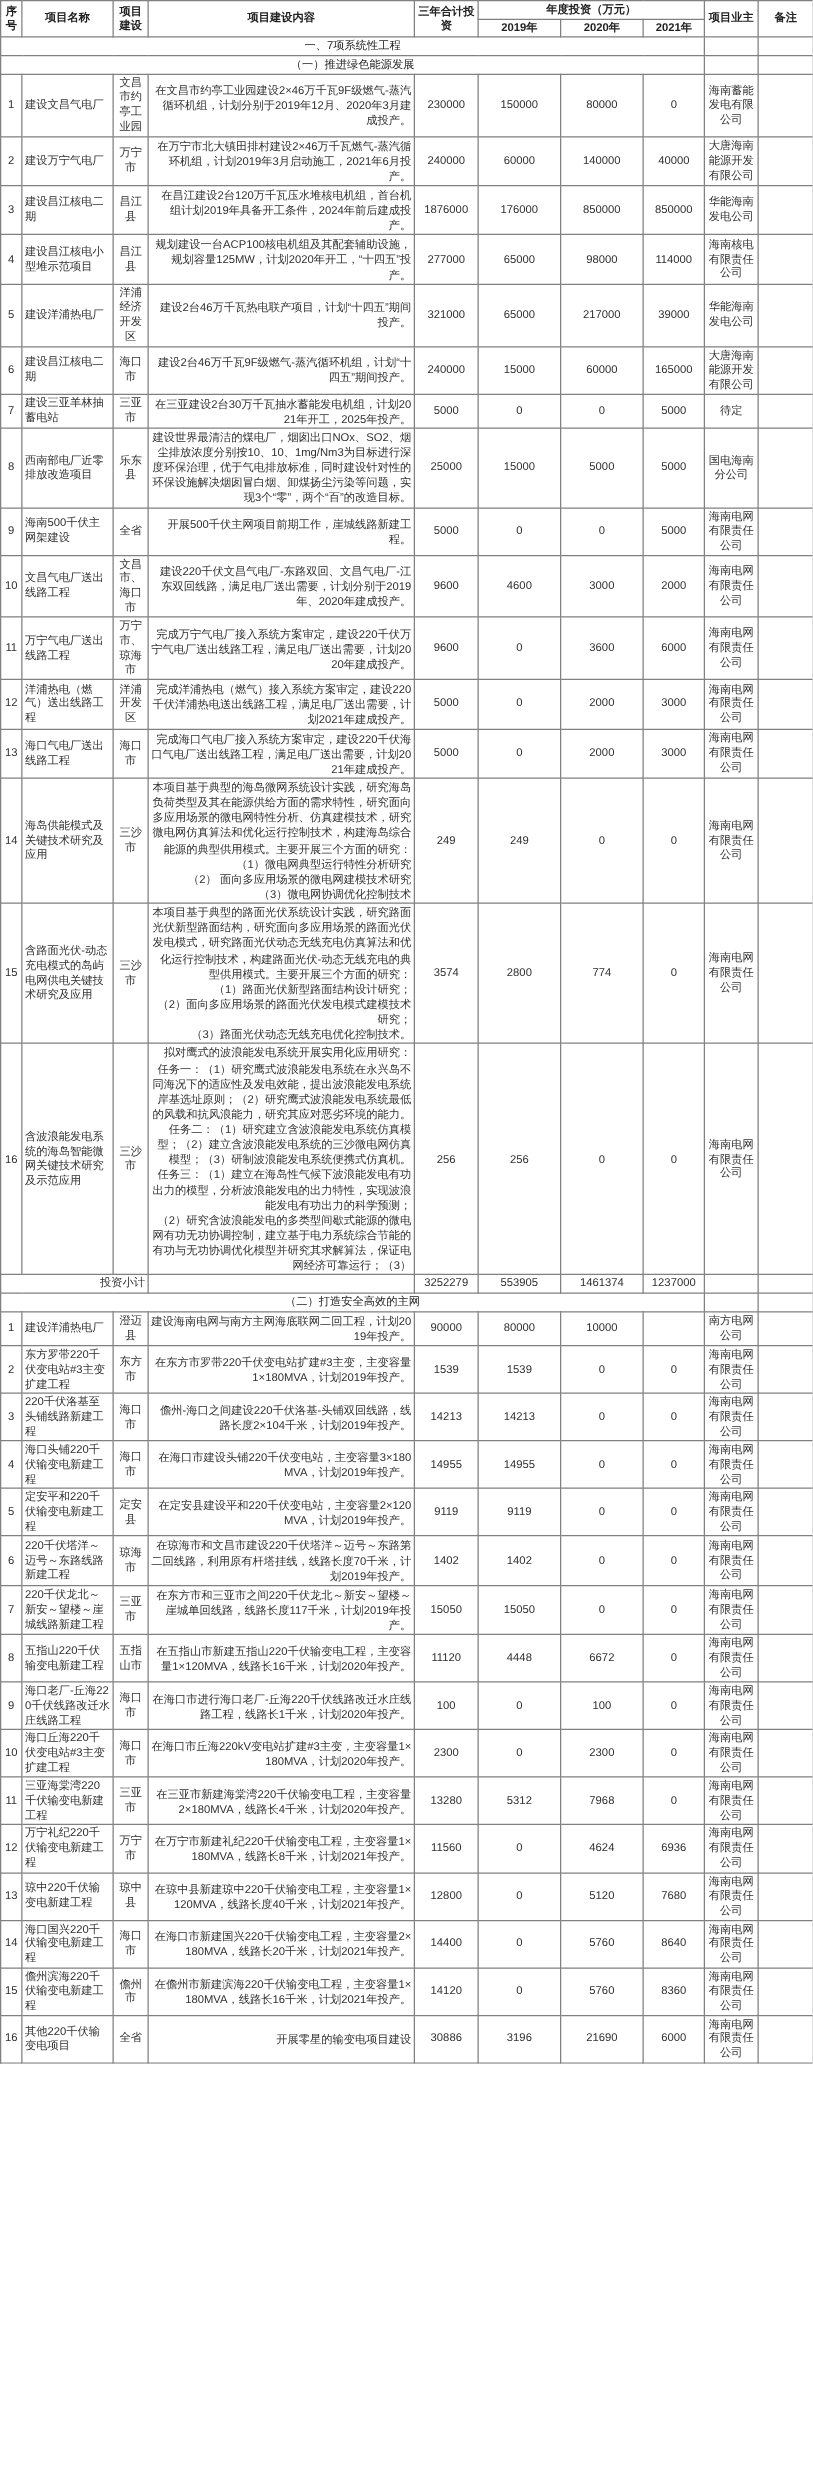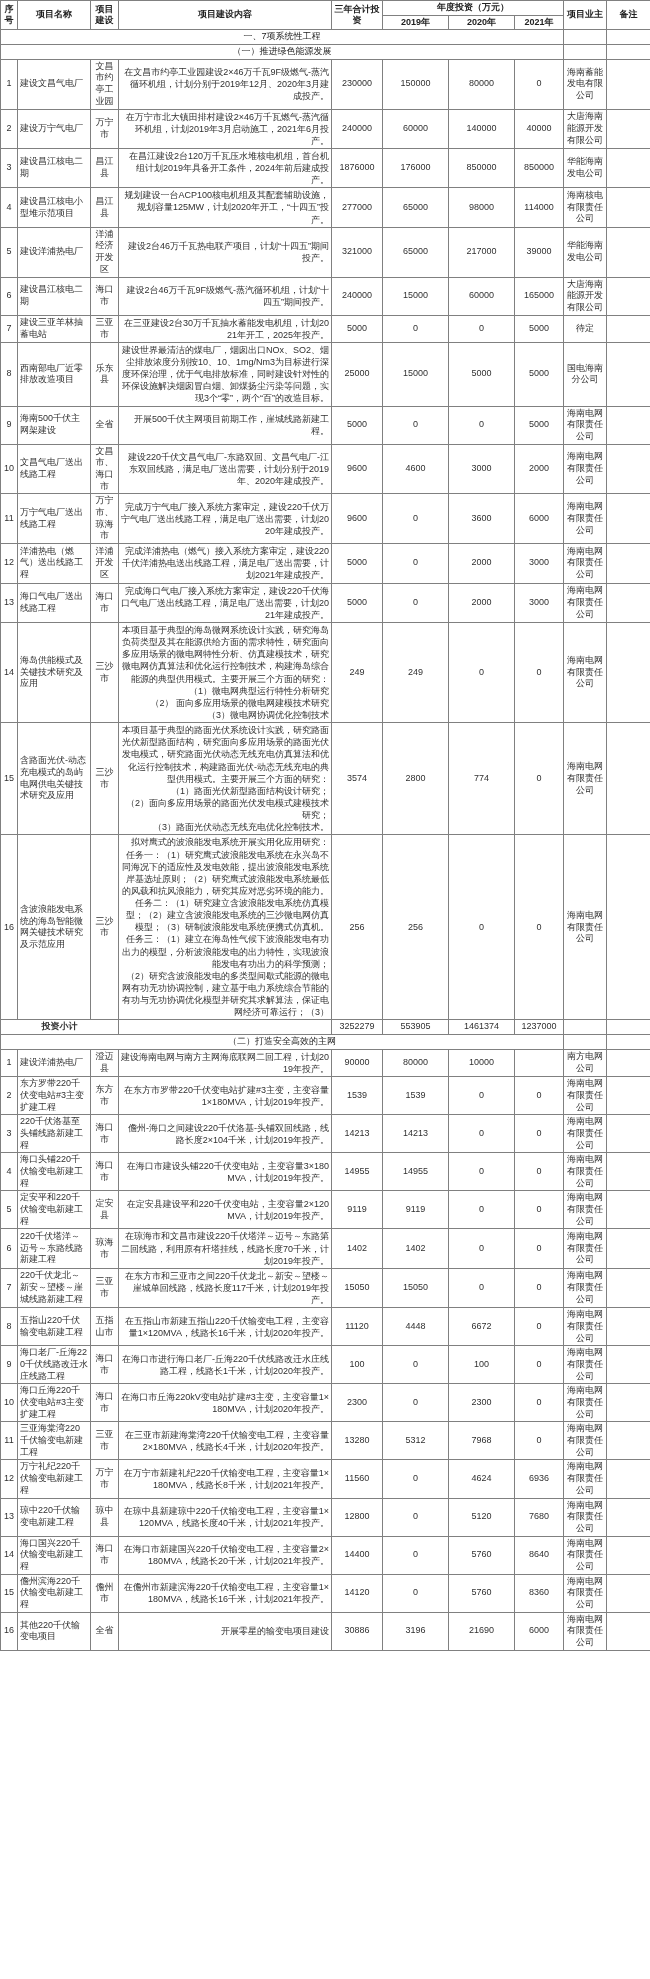--- a/index.html
+++ b/index.html
@@ -36,21 +36,21 @@
     text-align: right;
     white-space: pre-wrap;
     line-height: 1.35;
   }
   td.section-title {
     font-weight: normal;
     text-align: center;
     color: #222;
     padding: 1px 20px;
   }
-  td.subtotal-label { text-align: center; font-weight: bold; }
+  td.subtotal-label { text-align: right; }
 </style>
 </head>
 <body>
 
 <table>
   <colgroup>
     <col style="width:17px">
       <col style="width:73px">
       <col style="width:28px">
       <col style="width:213px">

